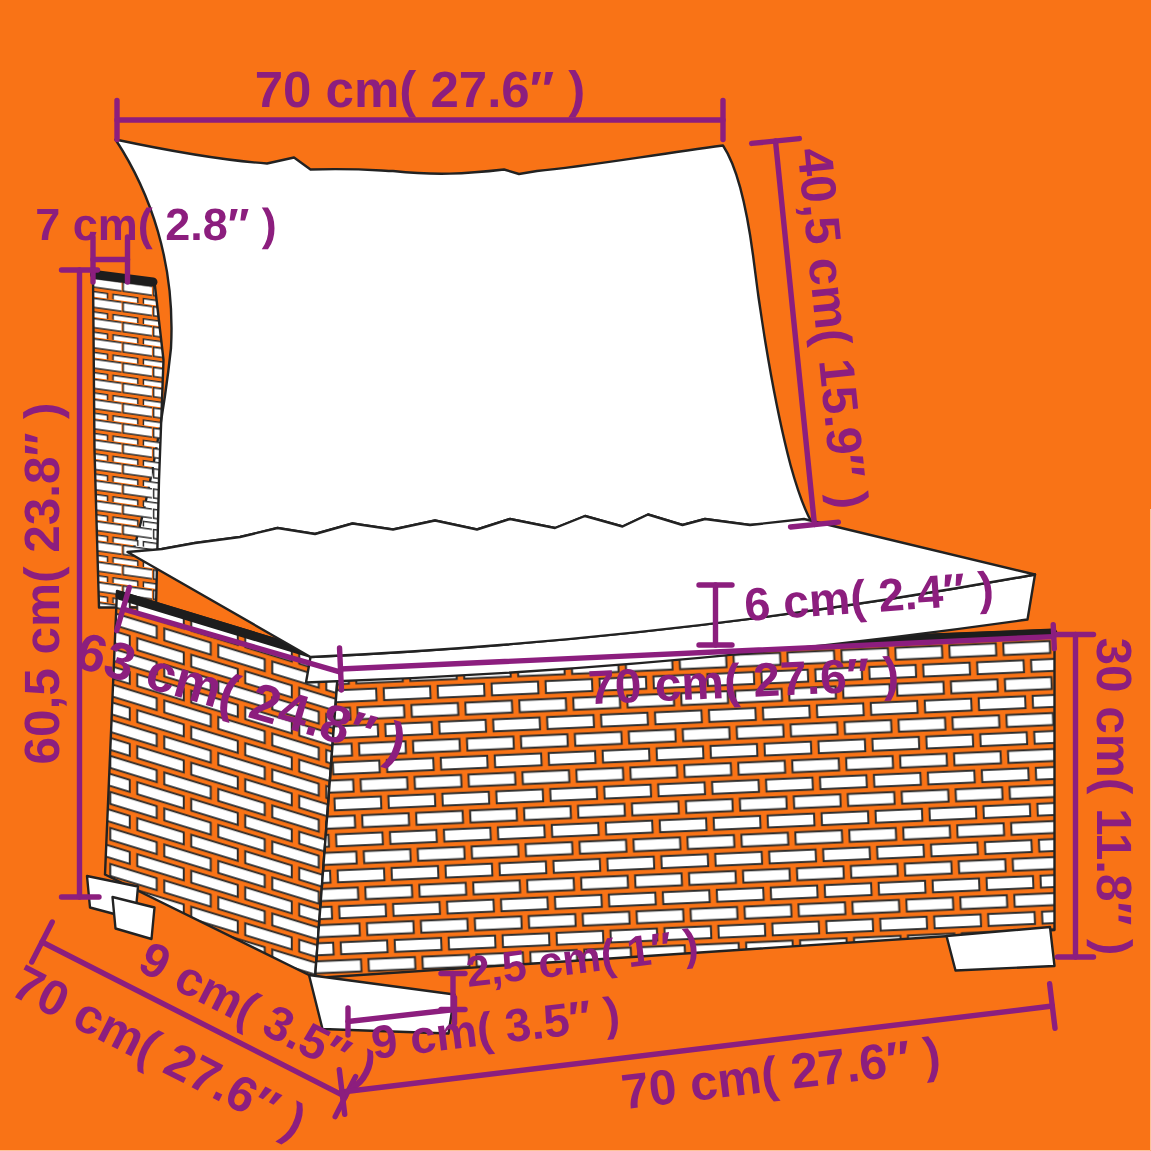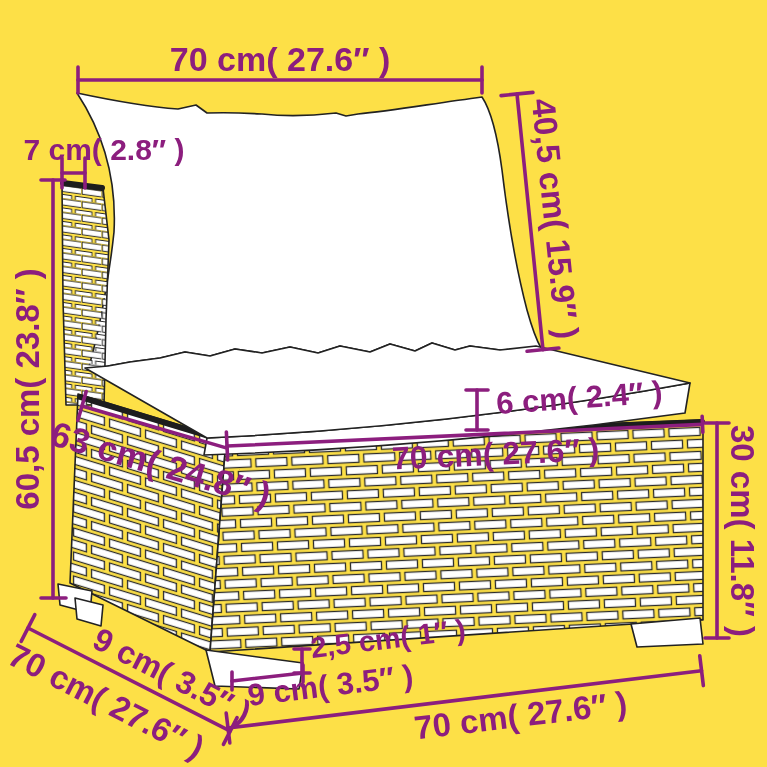--- a/index.html
+++ b/index.html
@@ -1,16 +1,16 @@
 <!DOCTYPE html>
 <html><head>
 <meta charset="utf-8">
 <style>
   html,body{margin:0;padding:0;background:#ffffff;}
-  .stage{position:relative;width:767px;height:767px;background:#fde047;overflow:hidden;
+  .stage{position:relative;width:767px;height:767px;background:#f97316;overflow:hidden;
          font-family:"Liberation Sans",sans-serif;}
   svg{position:absolute;left:0;top:0;}
   .outline{fill:#ffffff;stroke:#222222;stroke-width:1.6;stroke-linejoin:round;}
   .wick{stroke:#222222;stroke-width:1.6;stroke-linejoin:round;}
   .rim{stroke:#1d1d1d;stroke-width:6;fill:none;stroke-linecap:round;}
   .dim line{stroke:#8C1E7E;stroke-width:3.6;stroke-linecap:round;}
   .dim text{fill:#8C1E7E;font-family:"Liberation Sans",sans-serif;font-weight:700;}
 </style>
 </head>
 <body>

